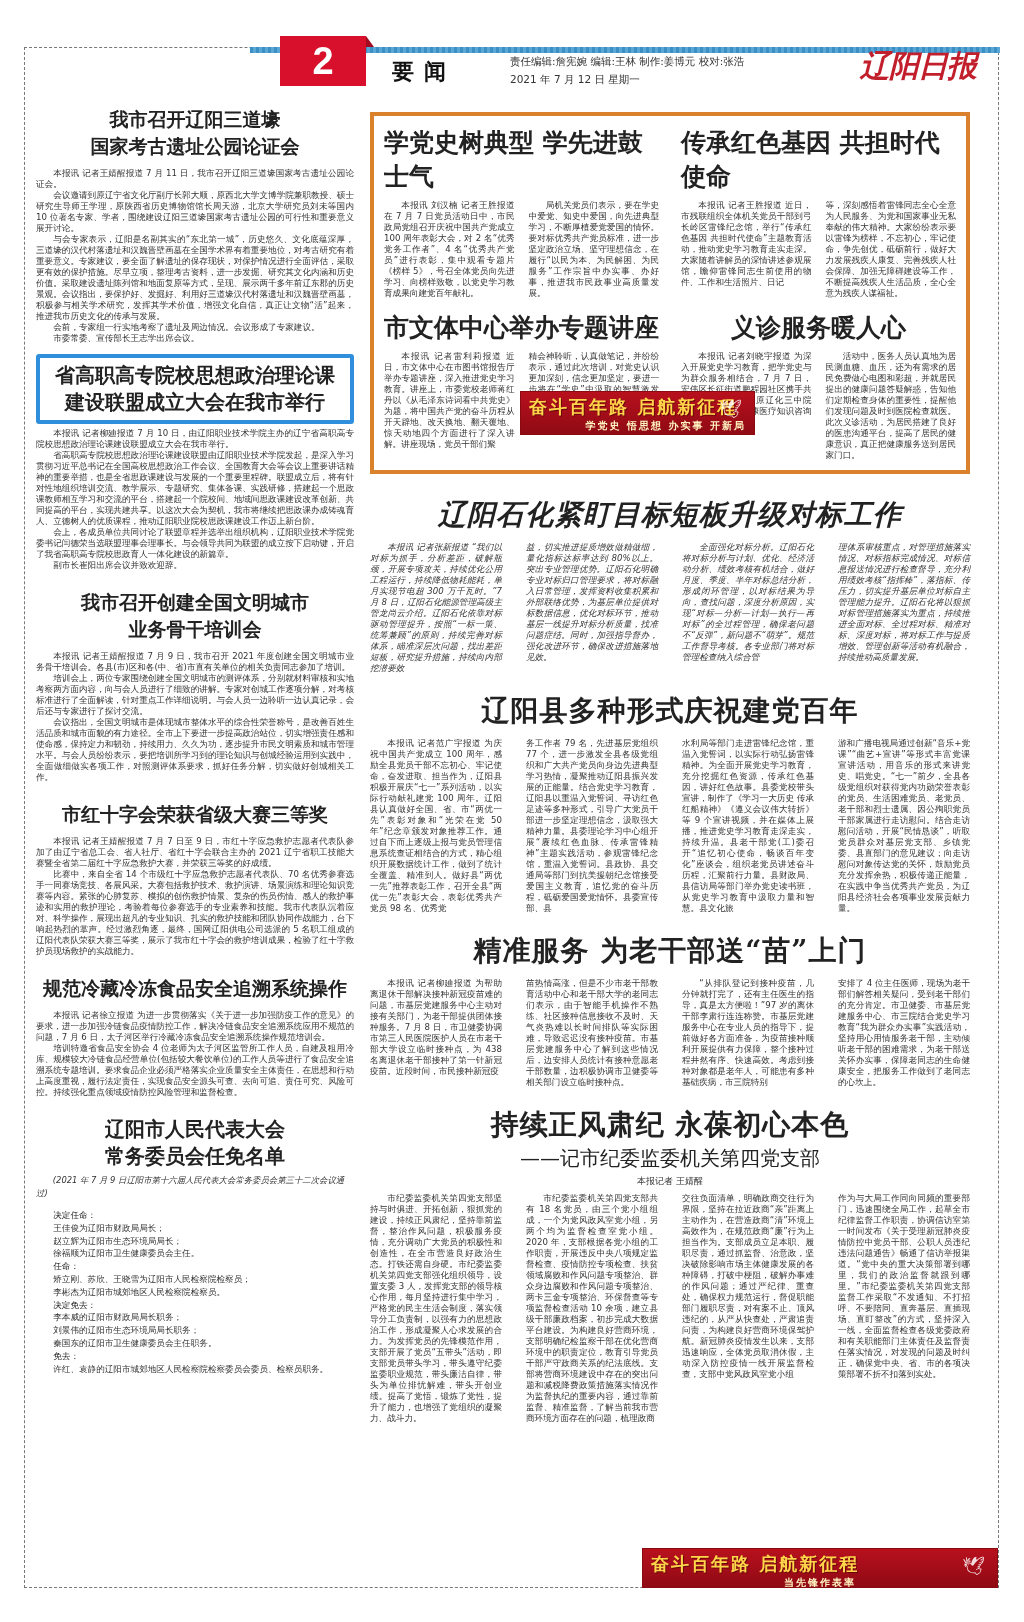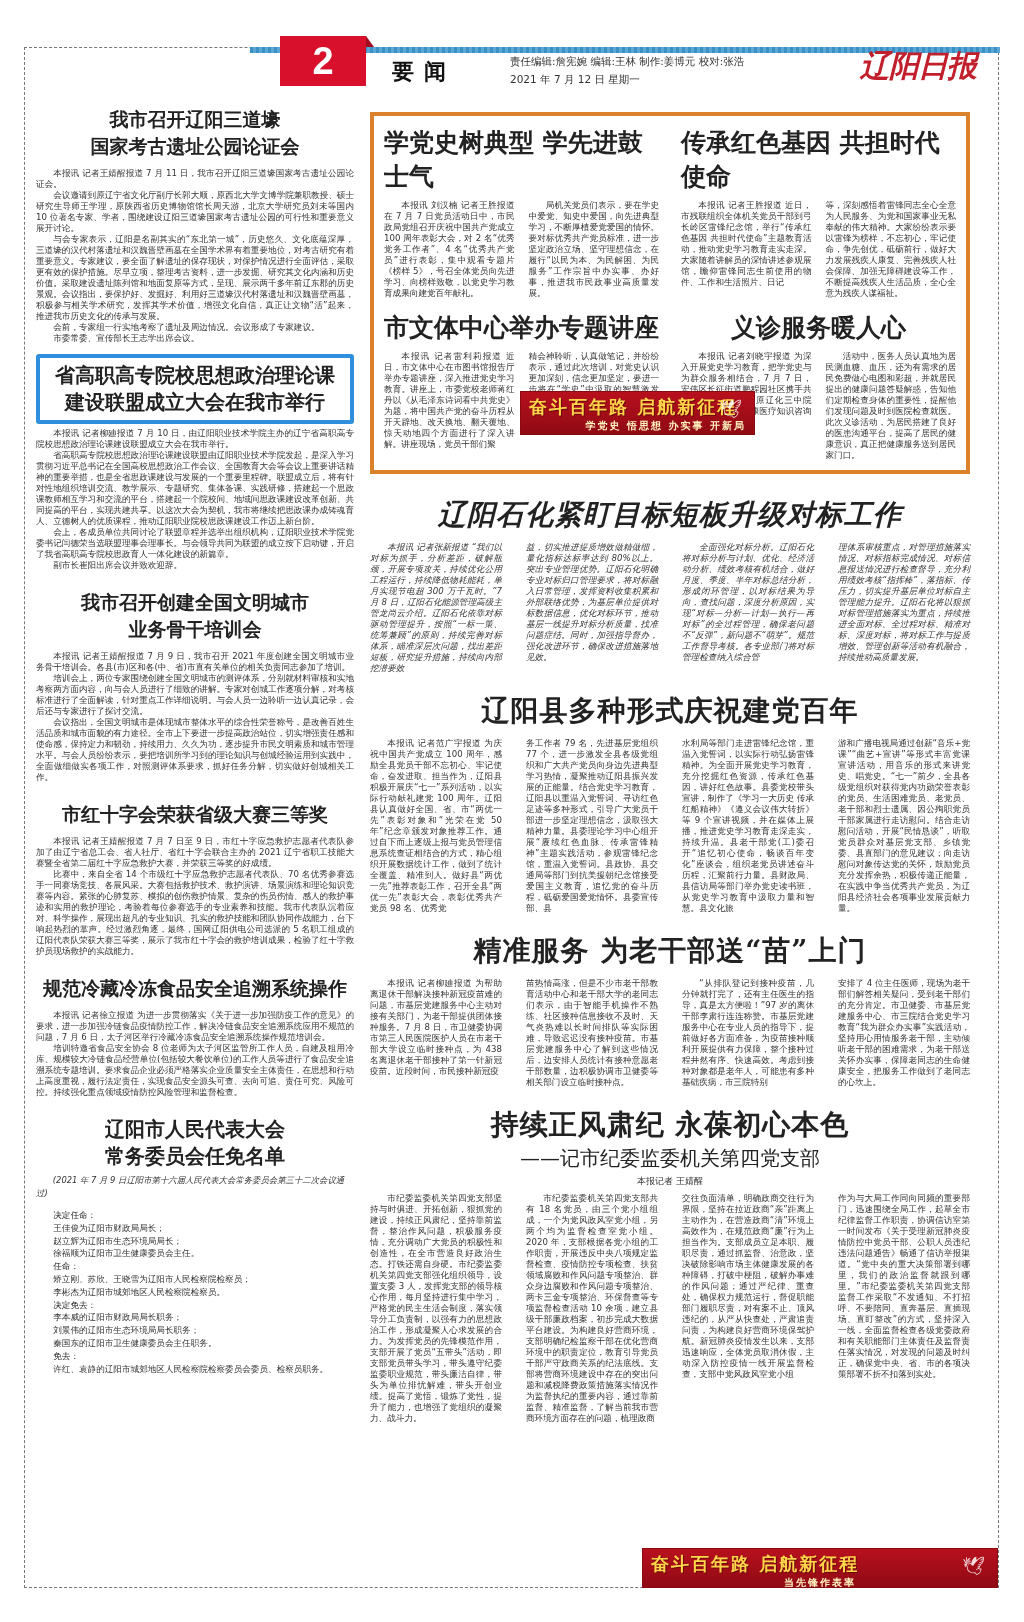--- a/index.html
+++ b/index.html
@@ -144,21 +144,21 @@
     <div class="body-text" style="margin-top:8px;">
       <p>本报讯  记者王婧醒报道  7 月 7 日至 9 日，市红十字应急救护志愿者代表队参加了由辽宁省总工会、省人社厅、省红十字会联合主办的 2021 辽宁省职工技能大赛暨全省第二届红十字应急救护大赛，并荣获三等奖的好成绩。</p>
       <p>比赛中，来自全省 14 个市级红十字应急救护志愿者代表队、70 名优秀参赛选手一同赛场竞技、各展风采。大赛包括救护技术、救护演讲、场景演练和理论知识竞赛等内容。紧张的心肺复苏、模拟的创伤救护情景、复杂的伤员伤情、感人的救护事迹和实用的救护理论，考验着每位参赛选手的专业素养和技能。我市代表队沉着应对、科学操作，展现出超凡的专业知识、扎实的救护技能和团队协同作战能力，台下响起热烈的掌声。经过激烈角逐，最终，国网辽阳供电公司选派的 5 名职工组成的辽阳代表队荣获大赛三等奖，展示了我市红十字会的救护培训成果，检验了红十字救护员现场救护的实战能力。</p>
     </div>
   </div>
 
   <div class="article" style="margin-top:18px;">
     <div class="h-sans">规范冷藏冷冻食品安全追溯系统操作</div>
     <div class="body-text" style="margin-top:8px;">
       <p>本报讯  记者徐立报道  为进一步贯彻落实《关于进一步加强防疫工作的意见》的要求，进一步加强冷链食品疫情防控工作，解决冷链食品安全追溯系统应用不规范的问题，7 月 6 日，太子河区举行冷藏冷冻食品安全追溯系统操作规范培训会。</p>
-      <p>培训特邀省食品安全协会 8 位老师为太子河区监管所工作人员，自建及租用冷库、规模较大冷链食品经营单位(包括较大餐饮单位)的工作人员等进行了食品安全追溯系统专题培训。要求食品企业必须严格落实企业质量安全主体责任，在思想和行动上高度重视，履行法定责任，实现食品安全源头可查、去向可追、责任可究、风险可控。持续强化重点领域疫情防控风险管理和监督检查。</p>
+      <p>培训特邀省食品安全协会 4 位老师为太子河区监管所工作人员，自建及租用冷库、规模较大冷链食品经营单位(包括较大餐饮单位)的工作人员等进行了食品安全追溯系统专题培训。要求食品企业必须严格落实企业质量安全主体责任，在思想和行动上高度重视，履行法定责任，实现食品安全源头可查、去向可追、责任可究、风险可控。持续强化重点领域疫情防控风险管理和监督检查。</p>
     </div>
   </div>
 
   <div class="article" style="margin-top:18px;">
     <div class="h-sans" style="font-size:20px;">
       <div>辽阳市人民代表大会</div>
       <div>常务委员会任免名单</div>
     </div>
     <div class="note" style="margin:4px 0 10px; text-indent:2em;">(2021 年 7 月 9 日辽阳市第十六届人民代表大会常务委员会第三十二次会议通过)</div>
     <div class="list-head">决定任命：</div>

